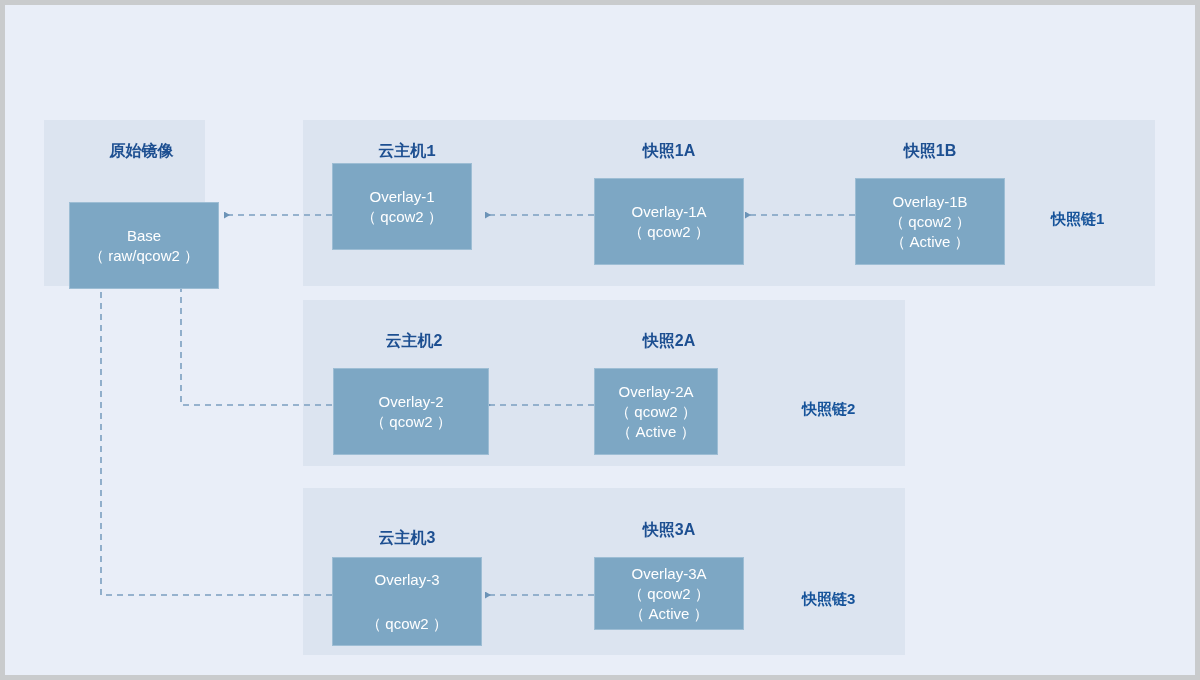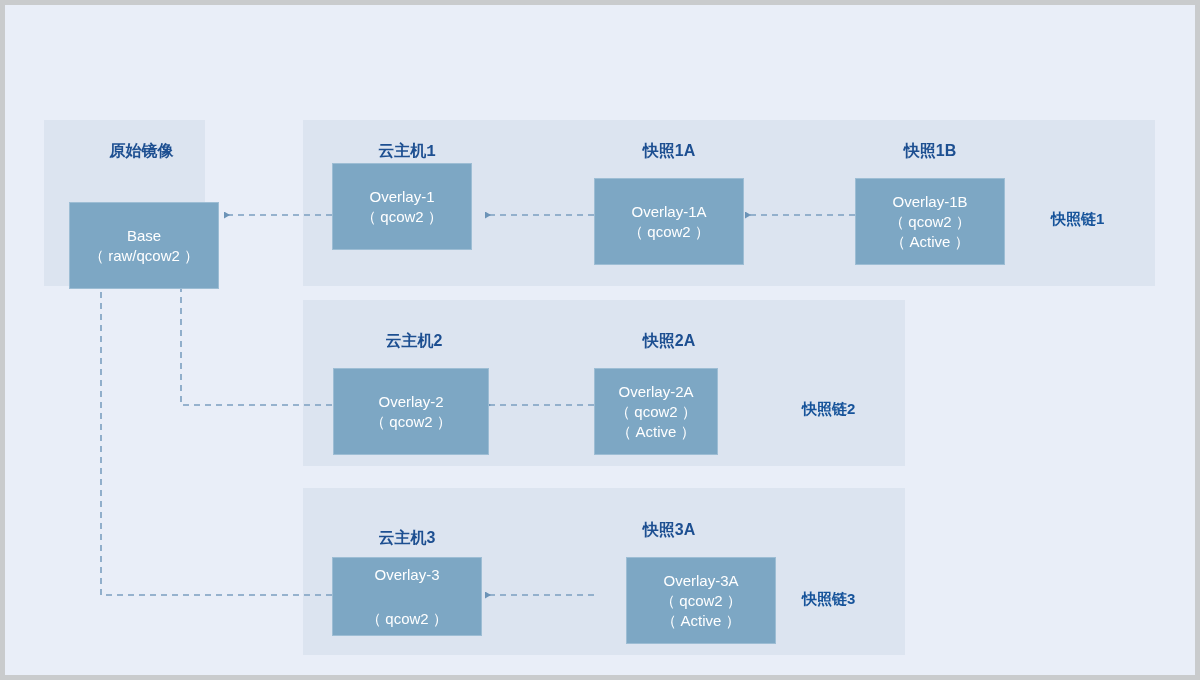--- a/index.html
+++ b/index.html
@@ -137,27 +137,27 @@
   <div class="nodelabel" style="left:589px; top:326px; width:150px;">快照2A</div>
   <div class="box" style="left:589px; top:363px; width:124px; height:87px;">
     <span>Overlay-2A</span>
     <span>（ qcow2 ）</span>
     <span>（ Active ）</span>
   </div>
 
   <div class="chainlabel" style="left:797px; top:395px;">快照链2</div>
 
   <div class="nodelabel" style="left:327px; top:515px; width:150px;margin-top:8px;">云主机3</div>
-  <div class="box" style="left:327px; top:552px; width:150px; height:79px;gap:24px;">
+  <div class="box" style="left:327px; top:552px; width:150px; height:89px;gap:24px;">
     <span>Overlay-3</span>
     <span>（ qcow2 ）</span>
   </div>
 
   <div class="nodelabel" style="left:589px; top:515px; width:150px;">快照3A</div>
-  <div class="box" style="left:621px; top:552px; width:150px; height:87px;">
+  <div class="box" style="left:589px; top:552px; width:150px; height:73px;">
     <span>Overlay-3A</span>
     <span>（ qcow2 ）</span>
     <span>（ Active ）</span>
   </div>
 
   <div class="chainlabel" style="left:797px; top:585px;">快照链3</div>
 
 </div>
 
 </body></html>

